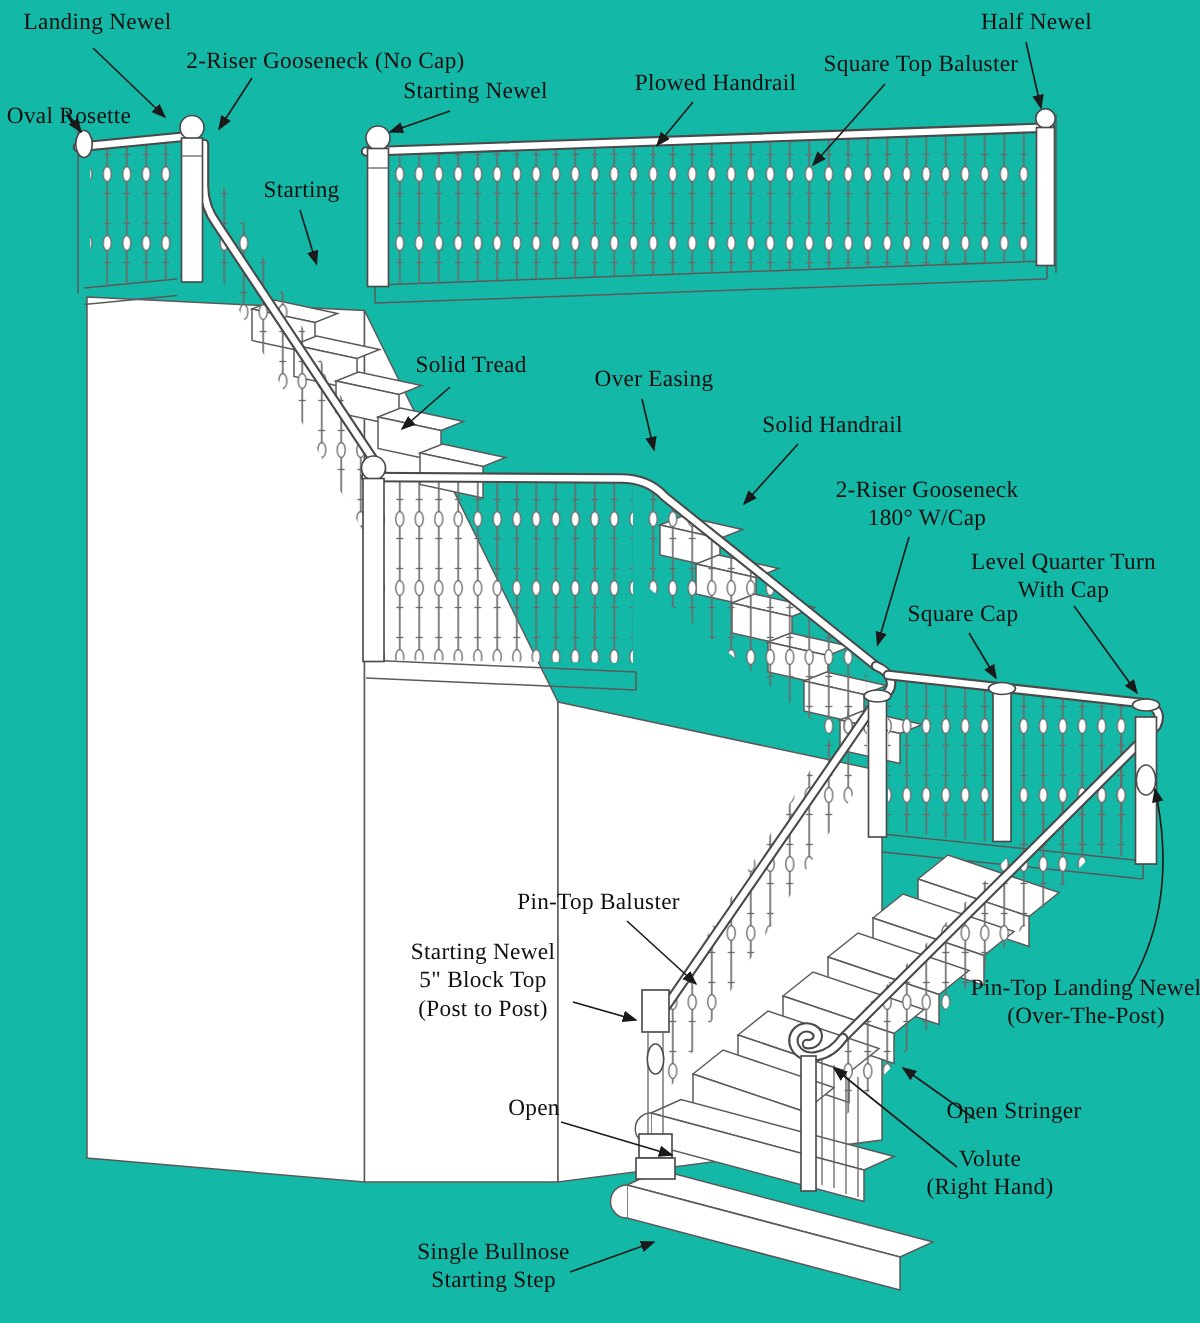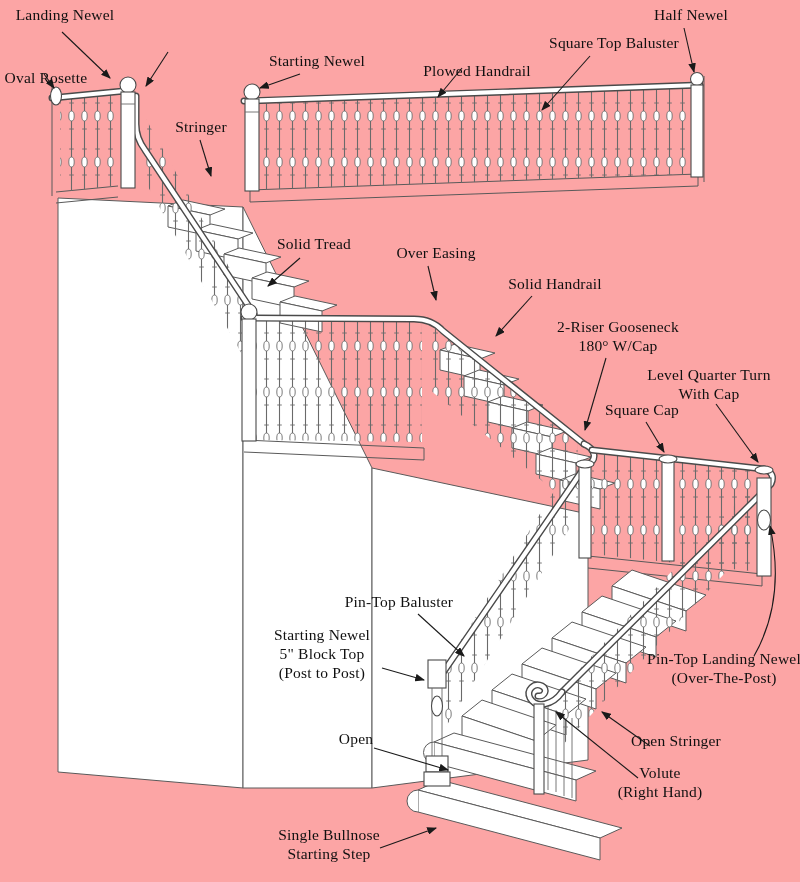--- a/index.html
+++ b/index.html
@@ -1,17 +1,17 @@
 <!DOCTYPE html>
 <html><head>
 <meta charset="utf-8">
 <style>
   html,body{margin:0;padding:0;background:#ffffff;}
   .stage{
-    position:relative;width:800px;height:882px;background:#fca5a5;
+    position:relative;width:800px;height:882px;background:#14b8a6;
     font-family:"Liberation Serif", serif;overflow:hidden;
   }
   .stage svg{position:absolute;left:0;top:0;}
   .lbl{
     position:absolute;text-align:center;font-size:15.5px;line-height:1.22;
     color:#101010;white-space:pre-line;letter-spacing:.2px;
   }
   .box{fill:#ffffff;stroke:#5a5a5a;stroke-width:1;}
   .edge{fill:none;stroke:#5a5a5a;stroke-width:1;}
   .thin{fill:none;stroke:#6a6a6a;stroke-width:.9;}
@@ -188,26 +188,27 @@
       <path class="arrow" d="M382,668 L424,680"></path>
       <path class="arrow" d="M754,656 Q786,600 770,526"></path>
       <path class="arrow" d="M374,748 L448,770"></path>
       <path class="arrow" d="M650,746 L602,712"></path>
       <path class="arrow" d="M638,778 L556,712"></path>
       <path class="arrow" d="M380,848 L436,828"></path>
     </g>
   </svg>
 
   <div class="lbl" style="left:10px;top:6px;width:110px">Landing Newel</div>
+  <div class="lbl" style="left:122px;top:32px;width:190px">2-Riser Gooseneck (No Cap)</div>
   <div class="lbl" style="left:0px;top:69px;width:92px">Oval Rosette</div>
   <div class="lbl" style="left:258px;top:52px;width:118px">Starting Newel</div>
-  <div class="lbl" style="left:416px;top:62px;width:122px">Plowed Handrail</div>
+  <div class="lbl" style="left:416px;top:47px;width:122px">Plowed Handrail</div>
   <div class="lbl" style="left:544px;top:34px;width:140px">Square Top Baluster</div>
   <div class="lbl" style="left:648px;top:6px;width:86px">Half Newel</div>
-  <div class="lbl" style="left:166px;top:118px;width:70px">Stringer</div>
+  <div class="lbl" style="left:166px;top:118px;width:70px">Starting</div>
   <div class="lbl" style="left:272px;top:235px;width:84px">Solid Tread</div>
   <div class="lbl" style="left:392px;top:244px;width:88px">Over Easing</div>
   <div class="lbl" style="left:506px;top:275px;width:98px">Solid Handrail</div>
   <div class="lbl" style="left:548px;top:318px;width:140px">2-Riser Gooseneck
 180° W/Cap</div>
   <div class="lbl" style="left:642px;top:366px;width:134px">Level Quarter Turn
 With Cap</div>
   <div class="lbl" style="left:598px;top:401px;width:88px">Square Cap</div>
   <div class="lbl" style="left:336px;top:593px;width:126px">Pin-Top Baluster</div>
   <div class="lbl" style="left:258px;top:626px;width:128px">Starting Newel

